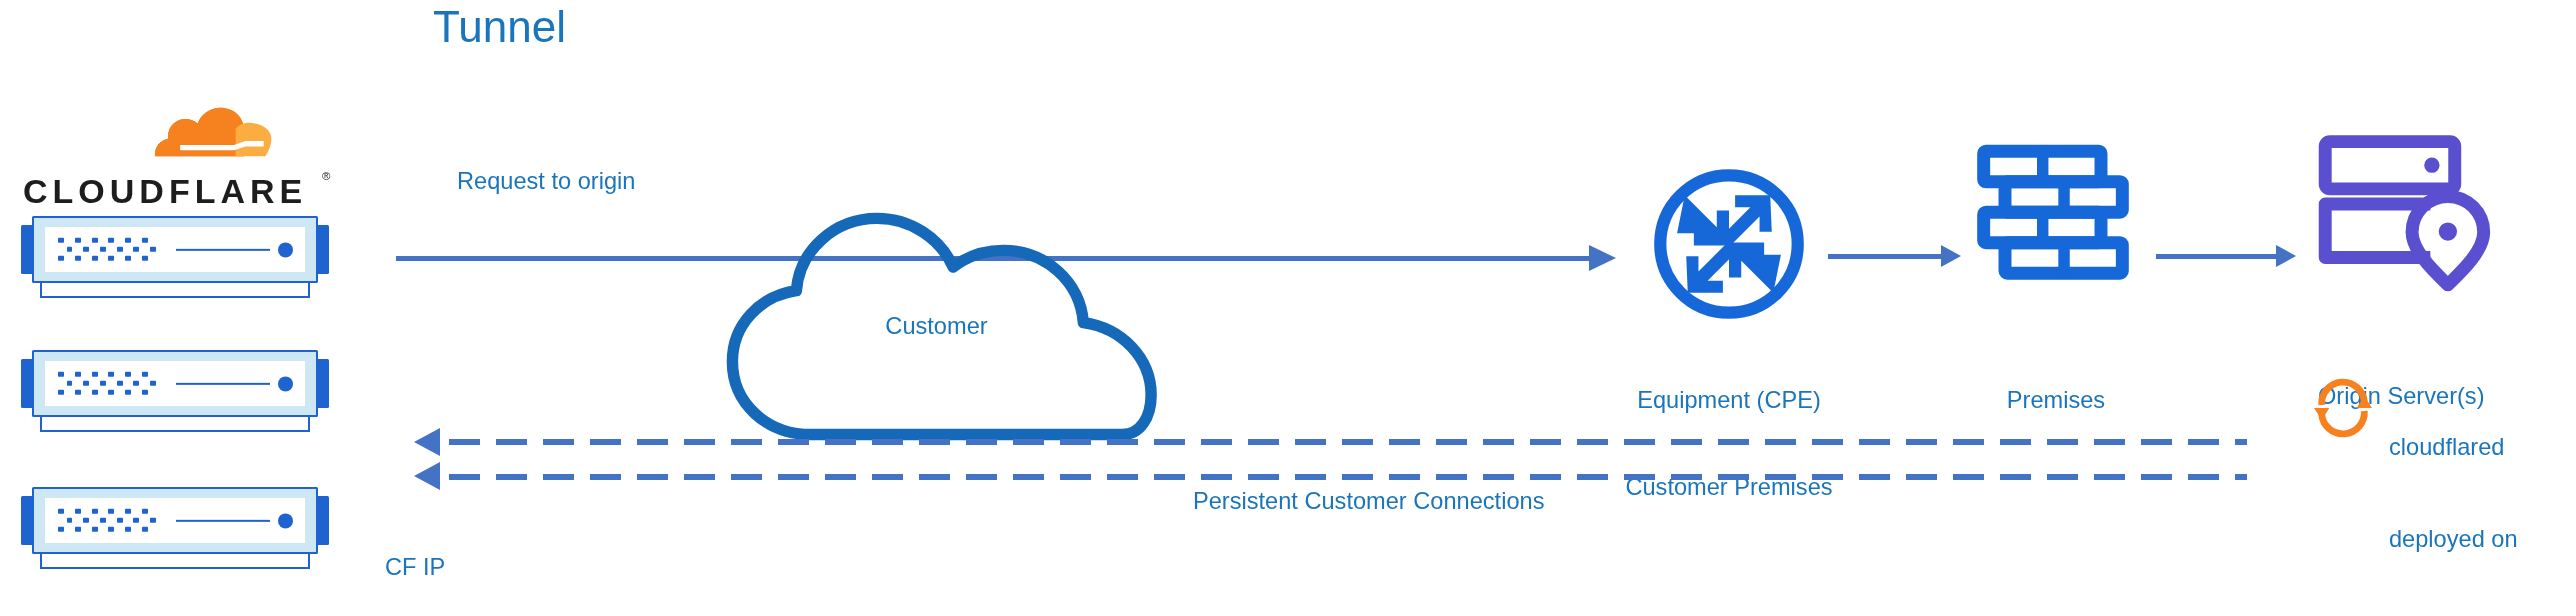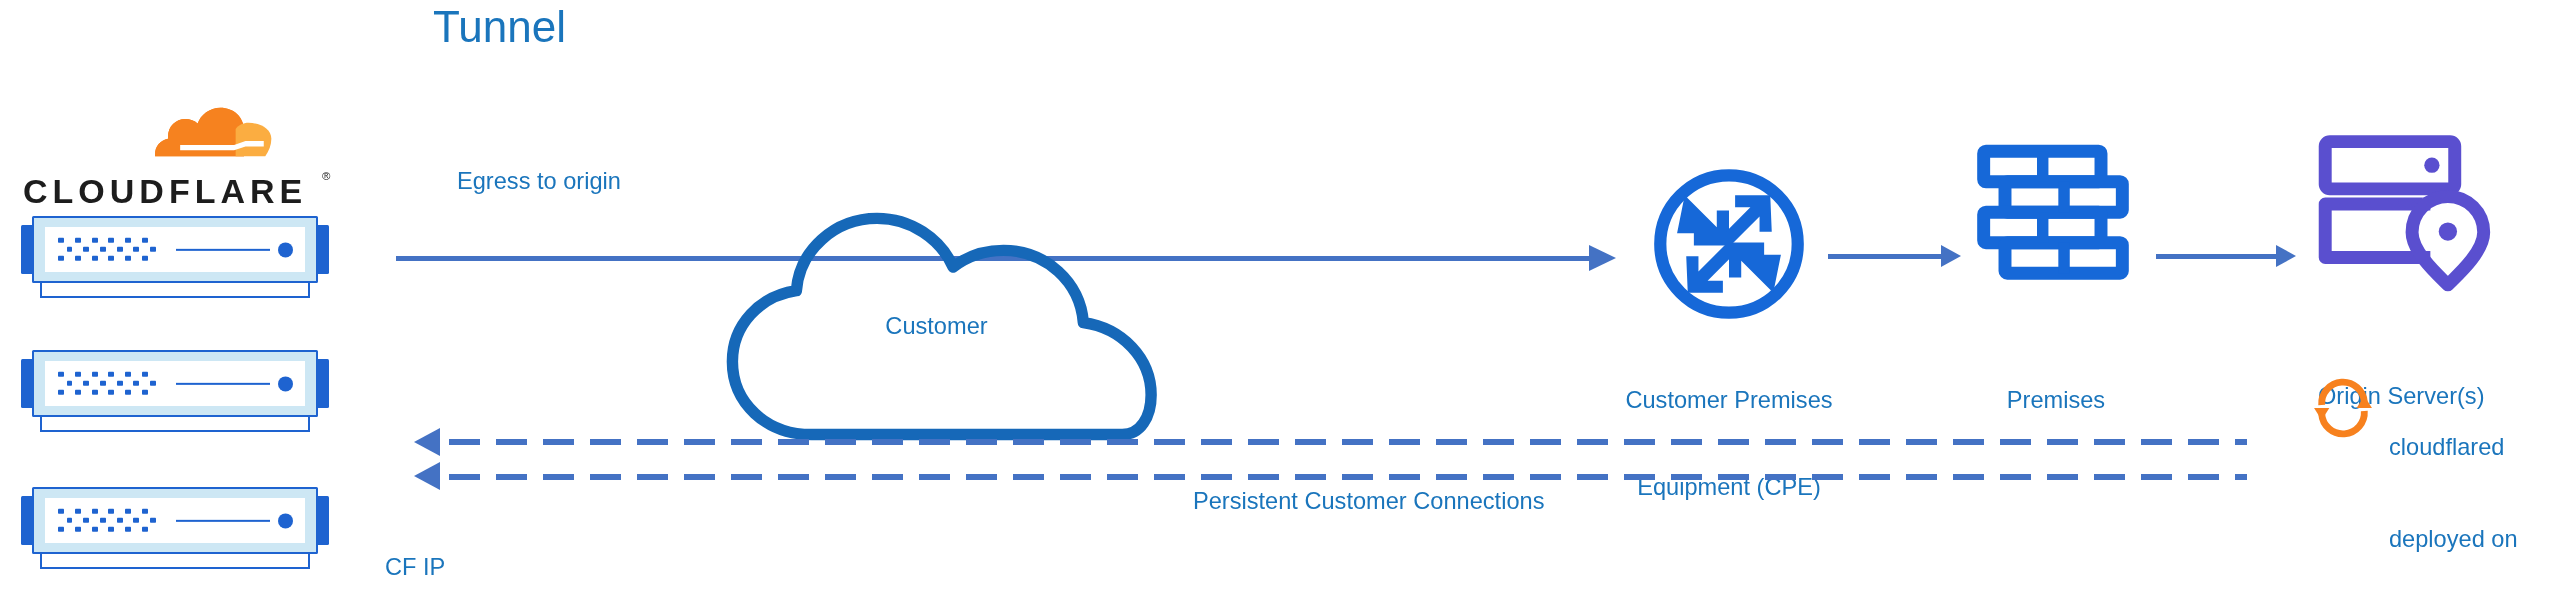--- a/index.html
+++ b/index.html
@@ -272,21 +272,21 @@
             <span style="left:50px;top:18.3px"></span>
             <span style="left:67px;top:18.3px"></span>
             <span style="left:84px;top:18.3px"></span>
         </div>
         <div class="hline"></div>
         <div class="led"></div>
       </div>
     </div>
   </div>
 
-  <div class="abs lbl" id="req-text">Egress to origin</div>
+  <div class="abs lbl" id="req-text">Request to origin</div>
   <div class="abs" id="req-line"></div>
   <div class="abs" id="req-head"></div>
 
   <div class="abs icon-wrap" style="left:705px; top:206px;">
     <svg width="472" height="244" viewBox="0 0 620 320">
       <path d="M140 300
                C 80 300, 36 258, 36 204
                C 36 156, 72 118, 120 111
                C 124 58, 170 16, 226 16
                C 270 16, 309 42, 326 80
@@ -314,22 +314,22 @@
       <g fill="#1668D8">
         <path d="M52 170 L98 170 L98 154 L78 154 L118 114 L106 102 L66 142 L66 122 L50 122 Z" transform="translate(4,4)"></path>
       </g>
 
       <g fill="#1668D8">
         <path d="M160 168 L118 126 L118 148 L102 148 L102 102 L148 102 L148 118 L170 118 Z" transform="translate(8,6)"></path>
       </g>
     </svg>
   </div>
   <div class="abs lbl ctr" style="left:1569px; top:328px; width:320px;">
+    <div>Equipment (CPE)</div>
     <div>Customer Premises</div>
-    <div>Equipment (CPE)</div>
   </div>
 
   <div class="abs conn-line" style="left:1828px; width:114px;"></div>
   <div class="abs conn-head" style="left:1941px;"></div>
 
   <div class="abs icon-wrap" style="left:1973px; top:142px;">
     <svg width="160" height="145" viewBox="0 0 210 190">
       <g fill="none" stroke="#1668D8" stroke-width="17" stroke-linejoin="round">
         <rect x="14" y="12" width="154" height="40" rx="3"></rect>
         <rect x="42" y="52" width="154" height="40" rx="3"></rect>

